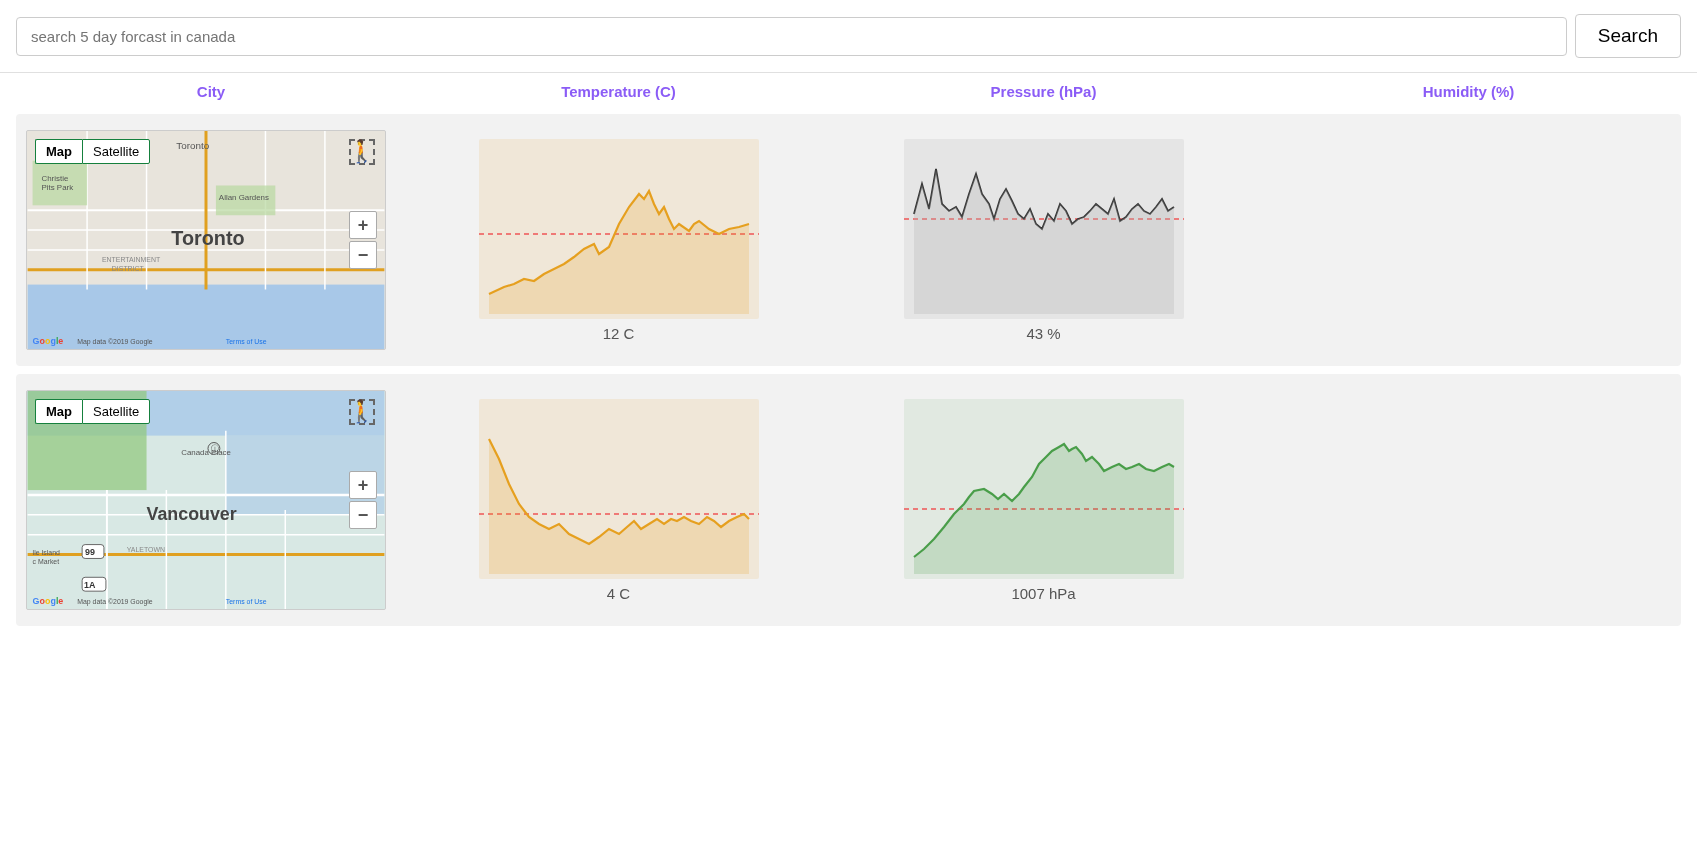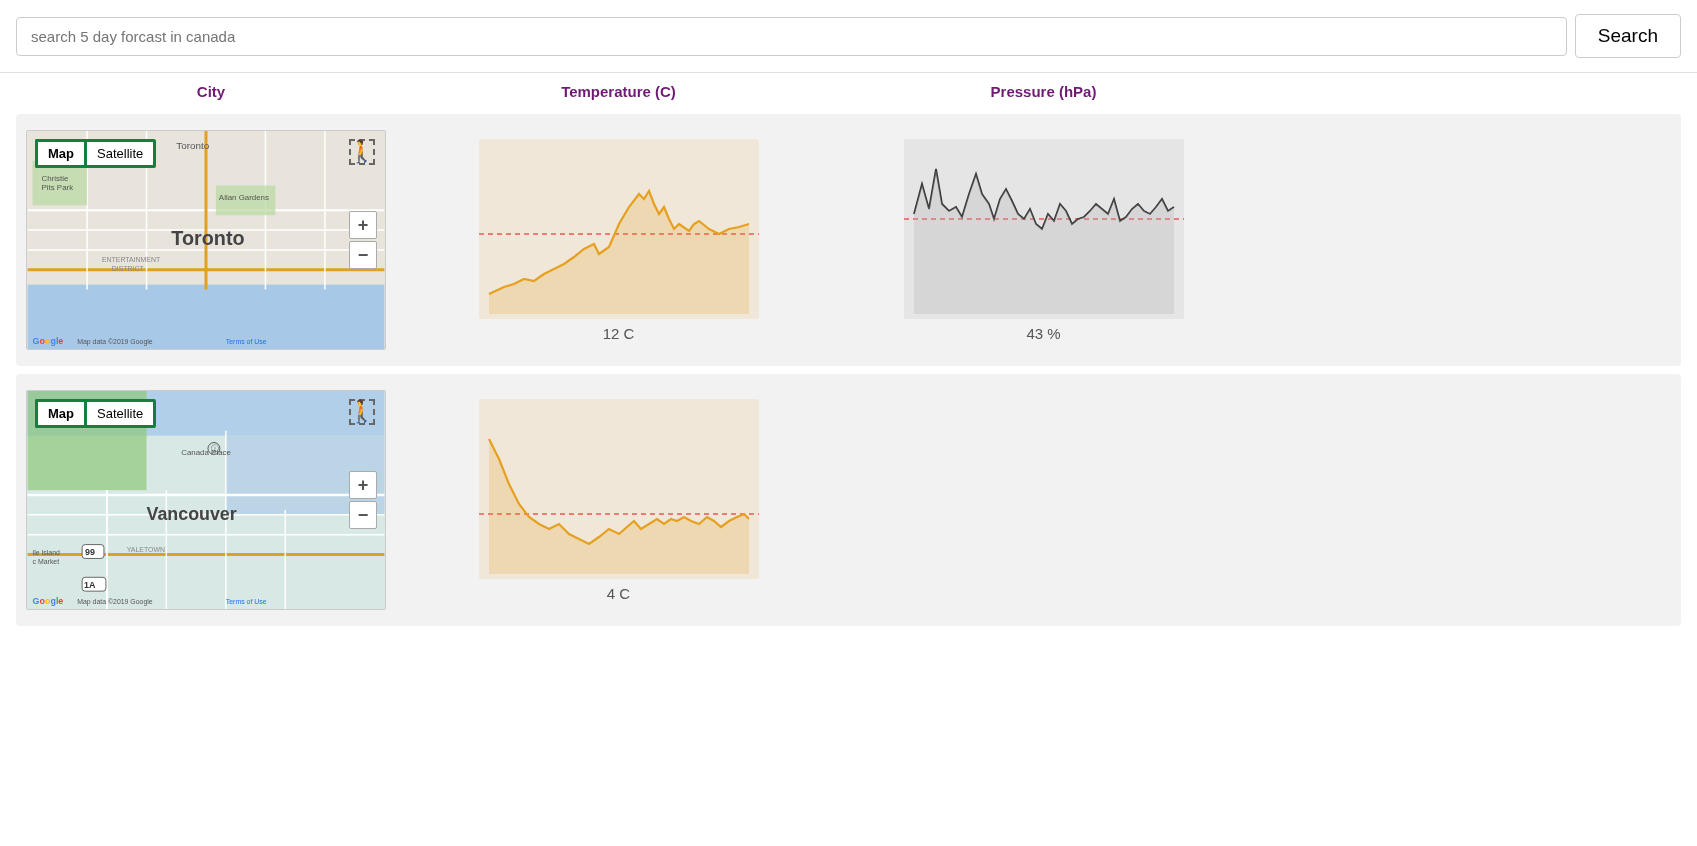--- a/index.html
+++ b/index.html
@@ -34,21 +34,21 @@
     .col-headers {
       display: grid;
       grid-template-columns: 390px 1fr 1fr 1fr;
       padding: 10px 16px 6px 16px;
       background: #fff;
     }
     .col-header {
       text-align: center;
       font-weight: bold;
       font-size: 15px;
-      color: #701a75;
+      color: #8b5cf6;
     }
     .col-header:first-child { text-align: center; }
 
     .city-row {
       display: grid;
       grid-template-columns: 390px 1fr 1fr 1fr;
       background: #f2f2f2;
       margin: 8px 16px;
       border-radius: 4px;
       align-items: center;
@@ -79,21 +79,21 @@
 
     .map-controls {
       position: absolute;
       top: 8px;
       left: 8px;
       display: flex;
       gap: 0;
     }
     .map-btn {
       background: #fff;
-      border: 3px solid #15803d;
+      border: 1px solid #15803d;
       padding: 4px 10px;
       font-size: 13px;
       cursor: pointer;
     }
     .map-btn.active { font-weight: bold; }
     .map-btn:first-child { border-radius: 2px 0 0 2px; border-right: none; }
     .map-btn:last-child { border-radius: 0 2px 2px 0; }
 
     .map-pegman {
       position: absolute;
@@ -182,20 +182,21 @@
 
 <div class="top-bar">
   <input class="search-input" type="text" placeholder="search 5 day forcast in canada" style="">
   <button class="search-button">Search</button>
 </div>
 
 <div class="col-headers">
   <div class="col-header">City</div>
   <div class="col-header">Temperature (C)</div>
   <div class="col-header">Pressure (hPa)</div>
+  <div class="col-header">Humidity (%)</div>
 </div>
 
 <div class="city-row">
   <div class="map-cell">
     <div class="map-placeholder map-toronto">
 
       <svg class="map-svg" viewBox="0 0 360 220" xmlns="http://www.w3.org/2000/svg">
 
         <rect width="360" height="220" fill="#e8e4dc"></rect>
 
@@ -356,14 +357,28 @@
         <line x1="0" y1="115" x2="280" y2="115" stroke="#e55" stroke-width="1.5" stroke-dasharray="5,4"></line>
 
         <polyline points="10,40 20,60 30,85 40,105 50,118 60,125 70,130 80,125 90,135 100,140 110,145 120,138 130,130 140,135 148,128 155,122 162,130 170,125 178,120 185,125 192,120 198,122 205,118 212,122 220,125 228,118 235,122 242,128 250,122 258,118 265,115 270,120" fill="none" stroke="#e6a020" stroke-width="2.2"></polyline>
 
         <polygon points="10,40 20,60 30,85 40,105 50,118 60,125 70,130 80,125 90,135 100,140 110,145 120,138 130,130 140,135 148,128 155,122 162,130 170,125 178,120 185,125 192,120 198,122 205,118 212,122 220,125 228,118 235,122 242,128 250,122 258,118 265,115 270,120 270,175 10,175" fill="rgba(230,160,32,0.2)"></polygon>
       </svg>
     </div>
     <div class="chart-value">4 C</div>
   </div>
 
+  <div class="chart-cell">
+    <div class="chart-container">
+      <svg class="chart" viewBox="0 0 280 180" xmlns="http://www.w3.org/2000/svg">
+        <rect width="280" height="180" fill="rgba(74,158,74,0.1)" rx="2"></rect>
+
+        <line x1="0" y1="110" x2="280" y2="110" stroke="#e55" stroke-width="1.5" stroke-dasharray="5,4"></line>
+
+        <polyline points="10,158 20,150 30,140 40,128 50,115 55,110 60,105 65,98 70,92 80,90 88,95 94,100 100,95 108,102 115,95 120,88 128,78 135,65 142,58 148,52 155,48 160,45 165,52 168,50 172,48 178,55 182,62 188,58 195,65 200,72 208,68 215,65 222,70 228,68 235,65 242,70 250,72 258,68 265,65 270,68" fill="none" stroke="#4a9e4a" stroke-width="2.2"></polyline>
+
+        <polygon points="10,158 20,150 30,140 40,128 50,115 55,110 60,105 65,98 70,92 80,90 88,95 94,100 100,95 108,102 115,95 120,88 128,78 135,65 142,58 148,52 155,48 160,45 165,52 168,50 172,48 178,55 182,62 188,58 195,65 200,72 208,68 215,65 222,70 228,68 235,65 242,70 250,72 258,68 265,65 270,68 270,175 10,175" fill="rgba(74,158,74,0.2)"></polygon>
+      </svg>
+    </div>
+    <div class="chart-value">1007 hPa</div>
+  </div>
 
 </div>
 
 </body></html>

